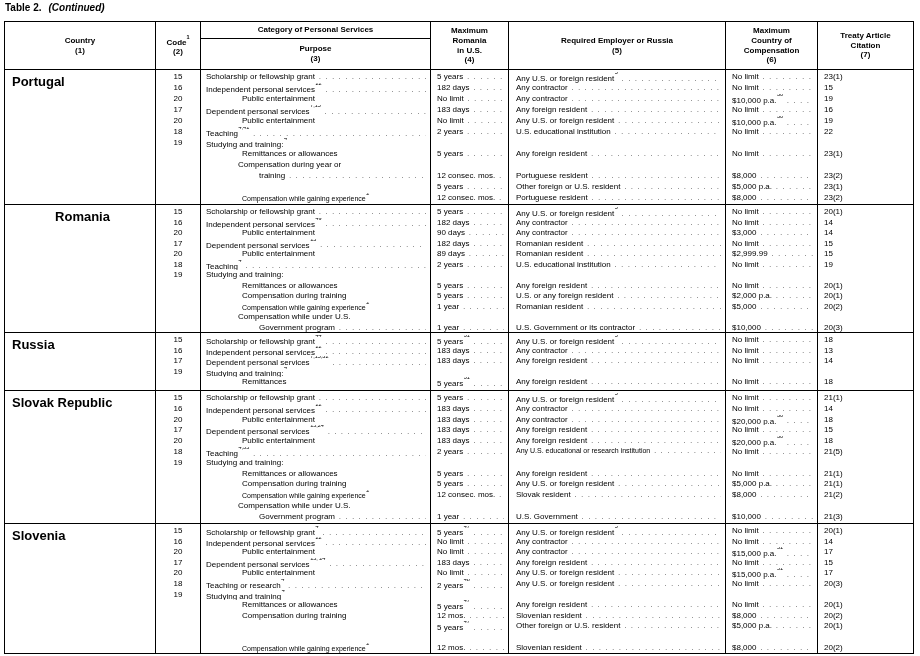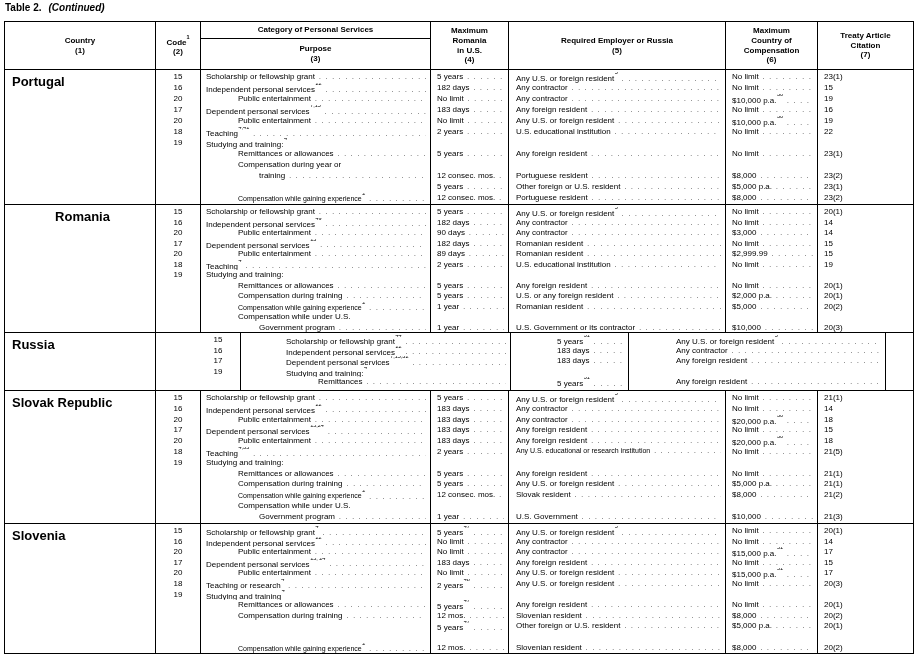--- a/index.html
+++ b/index.html
@@ -15,30 +15,30 @@
   .hc sup{font-size:5.5px;position:relative;top:-2px;}
   .pgroup{padding:0;justify-content:flex-end;}
   .cat{width:100%;height:17px;border-bottom:1px solid #000;box-sizing:border-box;display:flex;align-items:center;justify-content:center;}
   .pur{flex:1;display:flex;flex-direction:column;align-items:center;justify-content:center;}
   
   .w1{flex:0 0 151px}.w2{flex:0 0 45px}.w3{flex:0 0 230px}.w4{flex:0 0 78px}.w5{flex:0 0 217px}.w6{flex:0 0 92px}.w7{flex:1}
   
   .section{display:flex;border-bottom:1px solid #000;box-sizing:border-box;overflow:hidden;}
   .section:nth-of-type(1){height:135px;--lh:11px;}
   .section:nth-of-type(2){height:128px;text-align:center;--lh:10.5px;}
-  .section:nth-of-type(3){height:58px;gap:40px;--lh:10.5px;}
+  .section:nth-of-type(3){height:58px;--lh:10.5px;}
   .section:nth-of-type(4){height:133px;--lh:10.8px;}
   .section:nth-of-type(5){height:130px;--lh:10.6px;border-bottom:none;}
   .col{box-sizing:border-box;border-right:1px solid #000;padding-top:2px;overflow:hidden;font-size:8px;}
   .col.citation{border-right:none;}
   .cname{font-weight:bold;font-size:13px;padding:2px 2px 0 7px;}
   .ln{display:flex;align-items:baseline;white-space:nowrap;overflow:hidden;height:var(--lh);}
   .code .ln{justify-content:center;}
   .purpose .ln{padding-left:5px;}
-  .purpose .ln.i1{padding-left:37px;}
+  .purpose .ln.i1{padding-left:37px;flex-direction:column;}
   .purpose .ln.i2{padding-left:58px;}
   .presence .ln{padding-left:6px;}
   .employer .ln{padding-left:7px;}
   .amount .ln{padding-left:6px;}
   .citation .ln{padding-left:6px;}
   .t{flex:0 0 auto;}
   .t.sm{font-size:7px;}
   .t sup{font-size:5.5px;position:relative;top:-3px;margin-left:0.5px;}
   .dots{flex:1 1 auto;min-width:0;overflow:hidden;color:#222;margin:0 4px 0 4px;font-size:6.5px;}
   .dots::after{content:". . . . . . . . . . . . . . . . . . . . . . . . . . . . . . . . . . . . . . . . . . . . .";letter-spacing:1.5px;}

